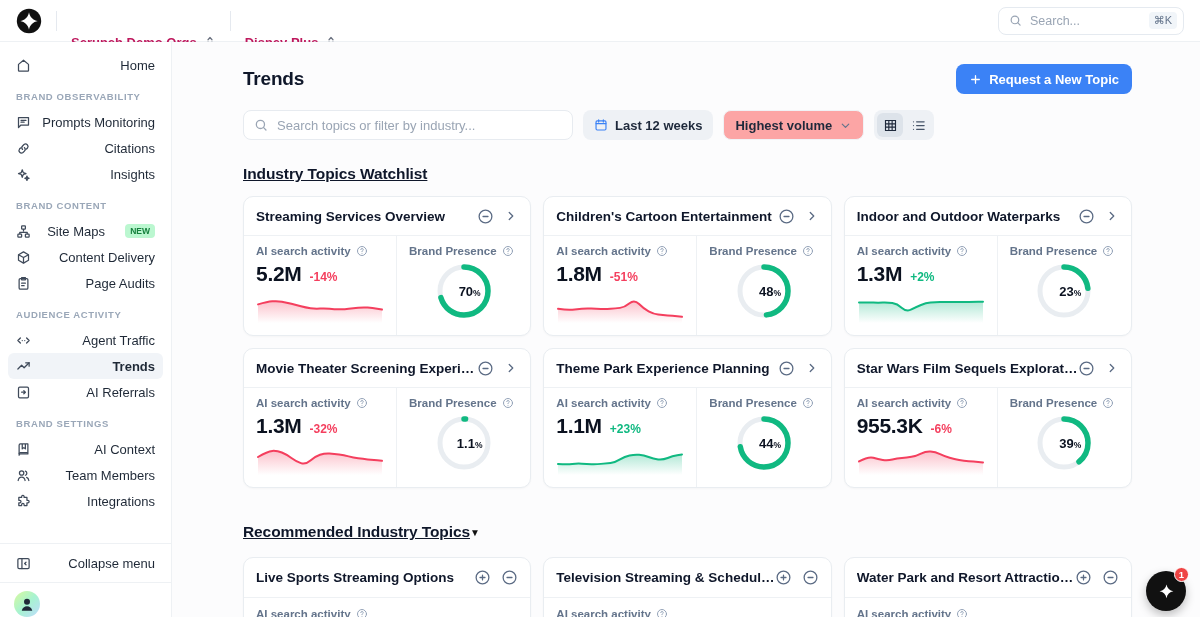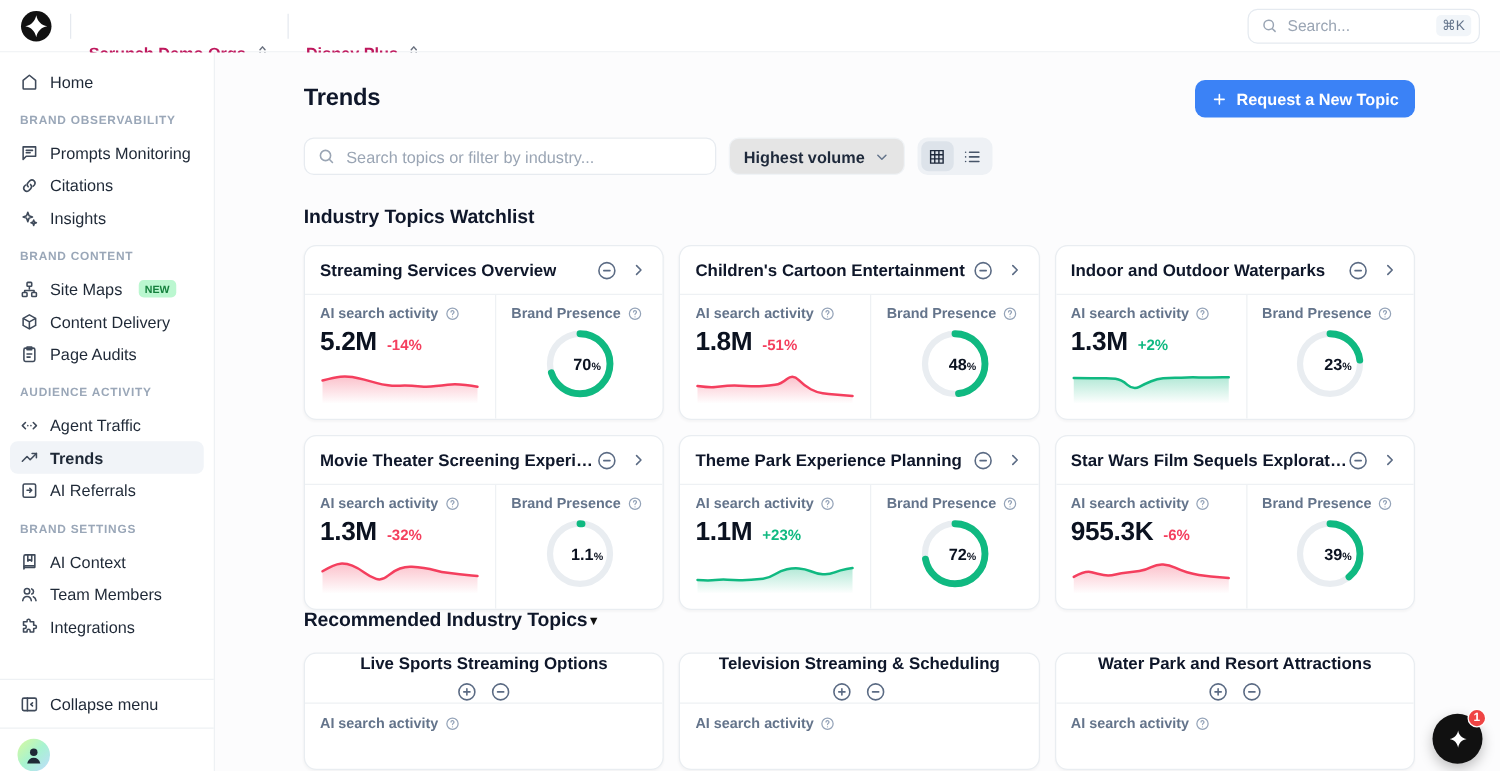--- a/index.html
+++ b/index.html
@@ -23,21 +23,21 @@
   .kbd { background:#f1f5f9; color:#64748b; border-radius:4px; font-size:11px; padding:2px 5px; }
 
   
   .shell { display:flex; height:575px; }
 
   
   .sidebar { width:172px; flex:0 0 auto; border-right:1px solid #eef1f4; background:#fff;
     display:flex; flex-direction:column; padding-top:10px; }
   .nav { flex:1; overflow:hidden; }
   .nav-item { display:flex; align-items:center; gap:9px; height:26px; margin:0 8px;
-    padding:0 8px; border-radius:6px; font-size:13px; color:#1f2937; cursor:pointer; white-space:nowrap; }
+    padding:0 8px; border-radius:6px; font-size:13px; color:#1f2937; cursor:pointer; white-space:nowrap;justify-content:space-between; }
   .nav-item .nicon { width:15px; height:15px; flex:0 0 auto; color:#3f4a5a; display:flex; }
   .nav-item.active { background:#f1f4f8; font-weight:600; }
   .nav-section { font-size:9.5px; font-weight:700; letter-spacing:.6px; color:#9aa7b8;
     padding:0 16px; margin:13px 0 7px; }
   .badge-new { background:#bbf7d0; color:#15803d; font-size:8.5px; font-weight:700;
     padding:2px 5px; border-radius:4px; margin-left:4px; }
   .side-foot { border-top:1px solid #eef1f4; }
   .side-foot .nav-item { height:34px; margin:2px 8px; }
   .avatar-row { border-top:1px solid #eef1f4; padding:8px 14px 0; }
   .avatar { width:26px; height:26px; border-radius:50%;
@@ -54,30 +54,30 @@
 
   .toolbar { display:flex; align-items:center; gap:10px; margin-top:16px; }
   .t-search { display:flex; align-items:center; gap:9px; width:330px; height:30px; background:#fff;
     border:1px solid #e7ebf0; border-radius:8px; padding:0 10px; color:#9aa5b4; }
   .t-search input { border:0; outline:0; flex:1; min-width:0; font-size:13px; color:#334155;
     font-family:"Liberation Sans", sans-serif; background:transparent; }
   .t-search input::placeholder { color:#9aa5b4; }
   .chip { display:flex; align-items:center; gap:7px; height:30px; padding:0 11px; border-radius:8px;
     font-size:13px; font-weight:600; color:#1e293b; cursor:pointer; }
   .chip.gray { background:#eef1f5; }
-  .chip.white { background:#e5e5e5; border:1px solid #f0f3f6; font-weight:600; }
+  .chip.white { background:#fca5a5; border:1px solid #f0f3f6; font-weight:600; }
   .chip .cicon { display:flex; color:#64748b; }
   .view-toggle { display:flex; gap:2px; background:#eef1f5; border-radius:8px; padding:3px; }
   .view-btn { width:26px; height:24px; display:flex; align-items:center; justify-content:center;
     border-radius:6px; color:#475569; cursor:pointer; }
   .view-btn.active { background:#dde3ea; color:#1e293b; }
 
-  .section-title { font-size:15.5px; font-weight:700; letter-spacing:-.1px; }
+  .section-title { font-size:15.5px; font-weight:700; letter-spacing:-.1px;text-decoration:underline; }
   .watchlist-title { margin-top:25px; }
-  .rec-head { display:flex; align-items:center; justify-content:flex-start; }
+  .rec-head { margin-top:35px; display:flex; align-items:center; justify-content:flex-start; }
   .tri { font-size:10px; color:#111; cursor:pointer; }
 
   .cards { display:grid; grid-template-columns:repeat(3,1fr); gap:12px; margin-top:13px; }
   .card { background:#fff; border:1px solid #e9edf1; border-radius:10px; overflow:hidden;
     box-shadow:0 1px 2px rgba(15,23,42,.03); }
   .card-head { height:39px; display:flex; align-items:center; justify-content:space-between;
     padding:0 12px; border-bottom:1px solid #eef1f4; }
   .card-head h3 { font-size:13.5px; font-weight:700; color:#0f172a; white-space:nowrap;
     overflow:hidden; text-overflow:ellipsis; }
   .head-icons { display:flex; align-items:center; gap:10px; color:#5b6b84; }
@@ -94,21 +94,21 @@
   .delta { font-size:12px; font-weight:700; }
   .delta.negative { color:#f43f5e; }
   .delta.positive { color:#10b981; }
   .spark { display:block; margin-top:1px; }
   .donut-wrap { position:relative; width:56px; height:56px; margin:6px auto 0; }
   .donut-text { position:absolute; inset:0; display:flex; align-items:center; justify-content:center; }
   .donut-val { font-size:13px; font-weight:700; color:#0b1220;margin-left:12px; }
   .donut-unit { font-size:8.5px; font-weight:700; color:#0b1220; margin-top:3px; }
 
   .rec-cards { margin-top:16px; }
-  .rec-card .card-head { height:40px;flex-direction:column; }
+  .rec-card .card-head { height:40px; }
   .rec-body { padding:10px 12px 30px; }
 
   .fab { position:fixed; right:14px; bottom:6px; width:40px; height:40px; border-radius:50%;
     background:#111; display:flex; align-items:center; justify-content:center; cursor:pointer;
     box-shadow:0 4px 10px rgba(0,0,0,.25); }
   .fab-badge { position:absolute; top:-4px; right:-3px; min-width:15px; height:15px; border-radius:8px;
     background:#ef4444; color:#fff; font-size:9.5px; font-weight:700; display:flex;
     align-items:center; justify-content:center; padding:0 3px; border:1.5px solid #fff; }
 </style>
 </head>
@@ -326,20 +326,29 @@
     <div class="toolbar">
       <div class="t-search">
         <span style="display:flex">
           <svg viewBox="0 0 24 24" width="14" height="14" fill="none" stroke="currentColor" stroke-width="2.2" stroke-linecap="round">
               <circle cx="11" cy="11" r="7"></circle>
               <path d="m16.5 16.5 4 4"></path>
             </svg>
         </span>
         <input placeholder="Search topics or filter by industry..." style="">
       </div>
+      <div class="chip gray">
+        <span class="cicon">
+          <svg viewBox="0 0 24 24" width="14" height="14" fill="none" stroke="#3b82f6" stroke-width="2" stroke-linecap="round">
+              <rect x="3.5" y="5" width="17" height="15.5" rx="2"></rect>
+              <path d="M3.5 9.5h17M8 3v4M16 3v4"></path>
+            </svg>
+        </span>
+        <span>Last 12 weeks</span>
+      </div>
       <div class="chip white">
         <span>Highest volume</span>
         <span class="cicon">
           <svg viewBox="0 0 24 24" width="13" height="13" fill="none" stroke="currentColor" stroke-width="2.2" stroke-linecap="round" stroke-linejoin="round">
               <path d="m6 9.5 6 6 6-6"></path>
             </svg>
         </span>
       </div>
       <div class="view-toggle">
         <span class="view-btn active">
@@ -687,21 +696,21 @@
                     <path d="M12 16.8h.01"></path>
                   </svg>
           </span>
         </div>
         <div class="donut-wrap">
           <svg class="donut" width="56" height="56">
                   <circle cx="28" cy="28" r="24" fill="none" stroke="#e9edf1" stroke-width="5"></circle>
                   <circle cx="28" cy="28" r="24" fill="none" stroke="#10b981" stroke-width="5.5" stroke-linecap="round" stroke-dasharray="108.57344210806325 150.79644737231007" transform="rotate(-90 28 28)"></circle>
                 </svg>
           <div class="donut-text">
-            <span class="donut-val">72</span>
+            <span class="donut-val">44</span>
             <span class="donut-unit">%</span>
           </div>
         </div>
       </div>
     </div>
   </article>
 
   <article class="card">
     <header class="card-head">
       <h3>Star Wars Film Sequels Exploration</h3>

